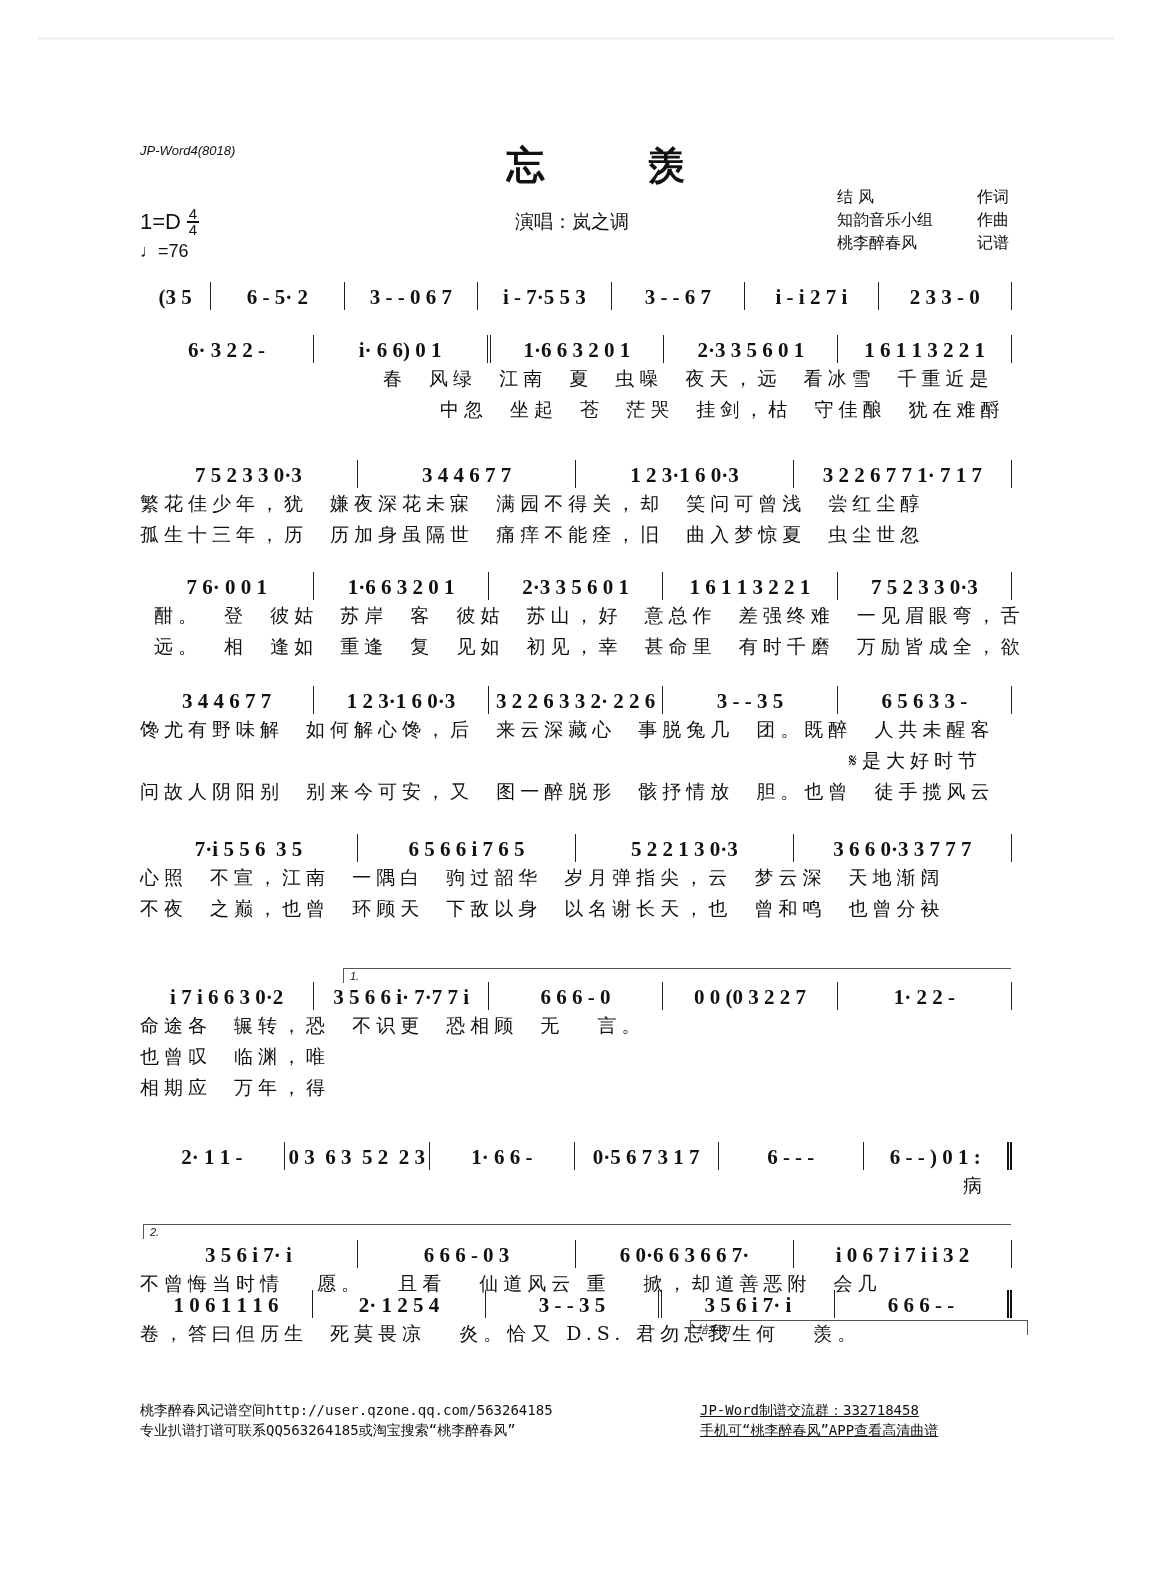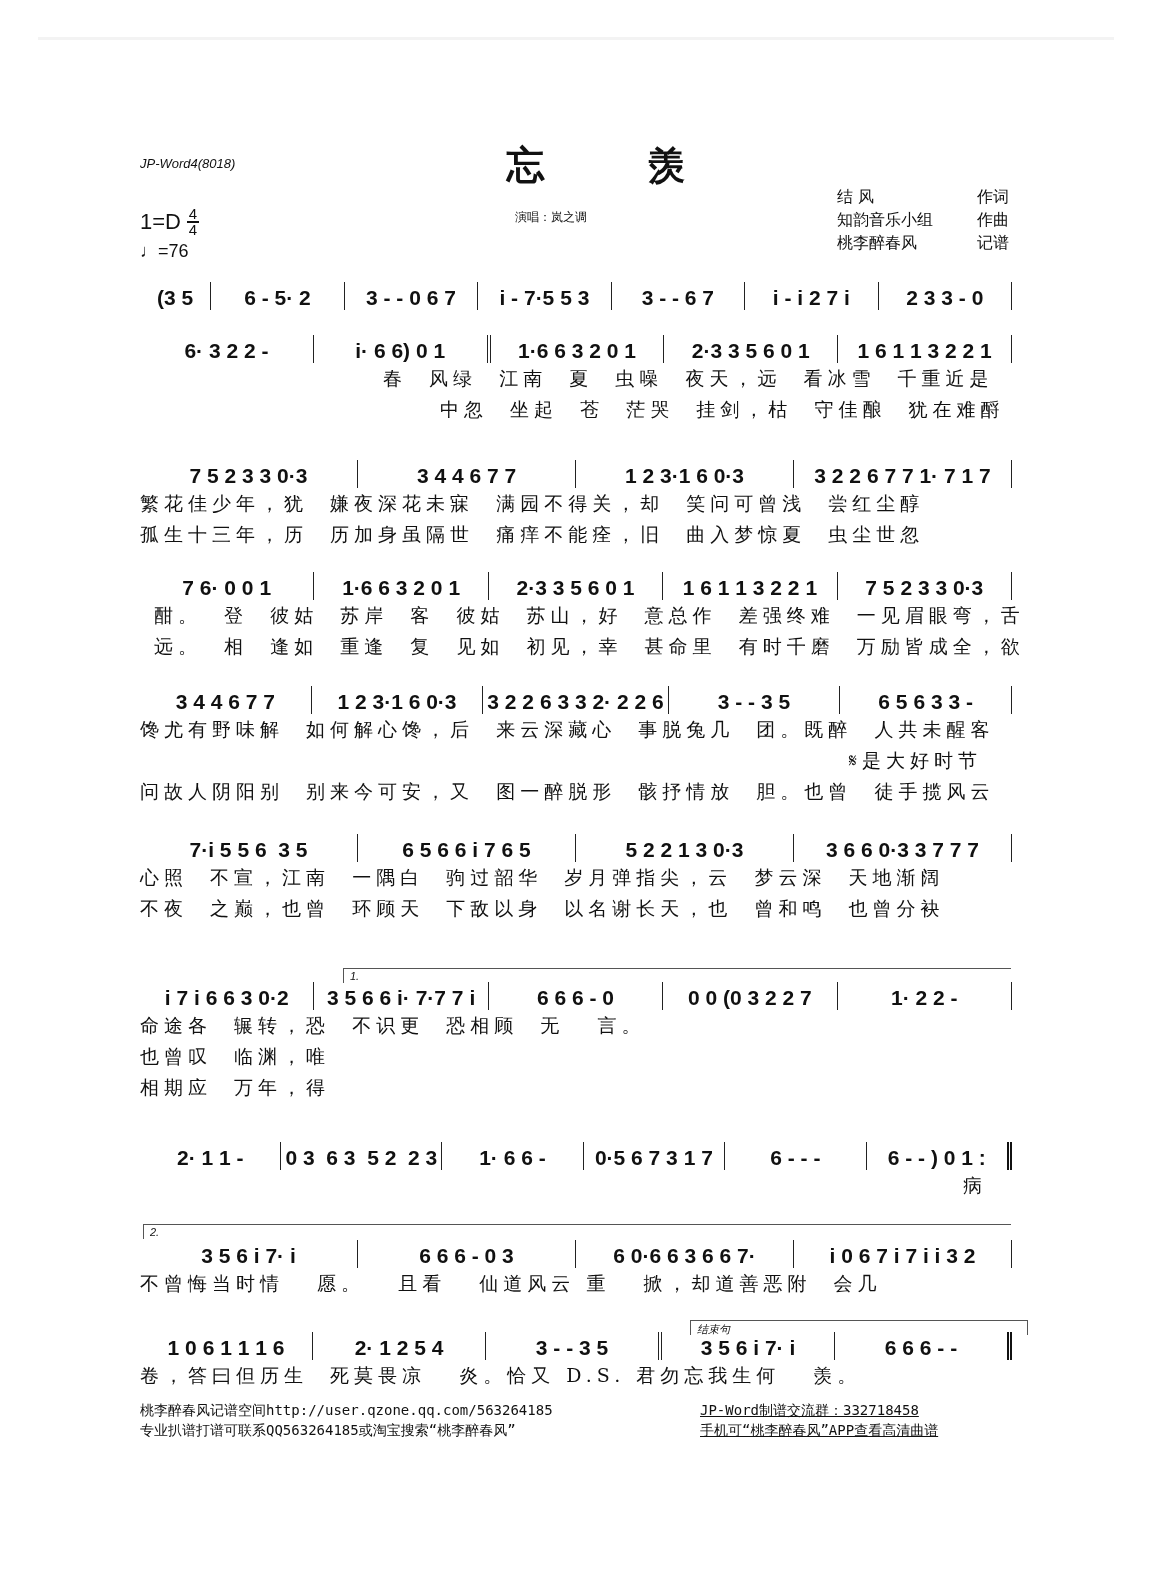--- a/index.html
+++ b/index.html
@@ -1,35 +1,35 @@
 <!DOCTYPE html>
 <html><head>
 <meta charset="utf-8">
 <style>
   html, body { margin: 0; padding: 0; background: #ffffff; }
   body { width: 1152px; height: 1572px; position: relative; overflow: hidden;
          font-family: "DejaVu Sans", "Liberation Sans", sans-serif; color: #111; }
   .topline { position: absolute; left: 38px; right: 38px; top: 37px; height: 3px; background: #f3f3f3; }
-  .software { position: absolute; left: 140px; top: 156px; font-size: 13px; font-style: italic;
+  .software { position: absolute; left: 140px; top: 143px; font-size: 13px; font-style: italic;
               font-family: "Liberation Sans", sans-serif; }
   .title { position: absolute; left: 0; width: 1152px; top: 140px; text-align: center;
            font-family: Liberation Mono, monospace; font-size: 38px; font-weight: bold; letter-spacing: 40px; text-indent: 40px; padding-left: 20px; }
-  .singer { position: absolute; left: 515px; top: 209px; font-size: 12px; font-family: Liberation Sans, sans-serif; }
+  .singer { position: absolute; left: 515px; top: 209px; font-size: 19px; font-family: Liberation Sans, sans-serif; }
   .credits { position: absolute; left: 837px; top: 185px; font-size: 16px; line-height: 23px;
              font-family: "DejaVu Serif", serif; }
   .credit-line { display: flex; justify-content: space-between; width: 172px; }
   .key { position: absolute; left: 140px; top: 207px; font-size: 22px; font-weight: normal;
          font-family: "Liberation Sans", sans-serif; display: flex; align-items: center; }
   .frac { display: inline-flex; flex-direction: column; align-items: center; font-size: 15px;
           line-height: 14px; margin-left: 6px; }
   .frac .bar { width: 12px; height: 2px; background: #111; }
   .tempo { position: absolute; left: 140px; top: 241px; font-size: 18px; font-family: "Liberation Sans", sans-serif; }
 
   .row { position: absolute; left: 140px; width: 872px; }
-  .notes { display: flex; align-items: flex-end; height: 30px; font-family: Liberation Sans, sans-serif;
+  .notes { display: flex; align-items: flex-end; height: 30px; font-family: Liberation Serif, serif;
            font-weight: bold; font-size: 21px; white-space: pre; justify-content: space-between; }
   .measure { flex: 1; display: flex; justify-content: space-around; align-items: flex-end;
              border-right: 1.5px solid #222; padding: 0 4px; height: 28px; }
   .measure.first { flex: 0.5; }
   .measure.dbl { border-right: 4px double #222; }
   .measure.endrep { border-right: 5px double #111; }
   .lyr { font-family: "DejaVu Serif", "Liberation Serif", serif; font-size: 19px; letter-spacing: 5px;
          white-space: pre; height: 31px; line-height: 31px; }
   .volta { position: absolute; border-top: 1.5px solid #555; border-left: 1.5px solid #555; height: 14px; }
   .volta span { font-size: 11px; font-style: italic; position: absolute; left: 6px; top: 1px;
@@ -184,21 +184,21 @@
     <div class="measure"><span>6 0·6 6 3 6 6 7·</span></div>
     <div class="measure"><span>i 0 6 7 i 7 i i 3 2</span></div>
   </div>
   <div class="lyr">不曾悔当时情   愿。   且看   仙道风云 重   掀，却道善恶附  会几</div>
 </div>
 
 <div class="volta" style="left:670px; top:1320px; width:336px; border-right:1.5px solid #555;margin-left:20px;">
   <span>结束句</span>
 </div>
 
-<div class="row" style="top:1330px">
+<div class="row" style="top:1288px">
   <div class="notes">
     <div class="measure"><span>1 0 6 1 1 1 6</span></div>
     <div class="measure"><span>2· 1 2 5 4</span></div>
     <div class="measure dbl"><span>3 - - 3 5</span></div>
     <div class="measure"><span>3 5 6 i 7· i</span></div>
     <div class="measure endrep"><span>6 6 6 - -</span></div>
   </div>
   <div class="lyr">卷，答曰但历生  死莫畏凉   炎。恰又 D.S. 君勿忘我生何   羡。</div>
 </div>
 

